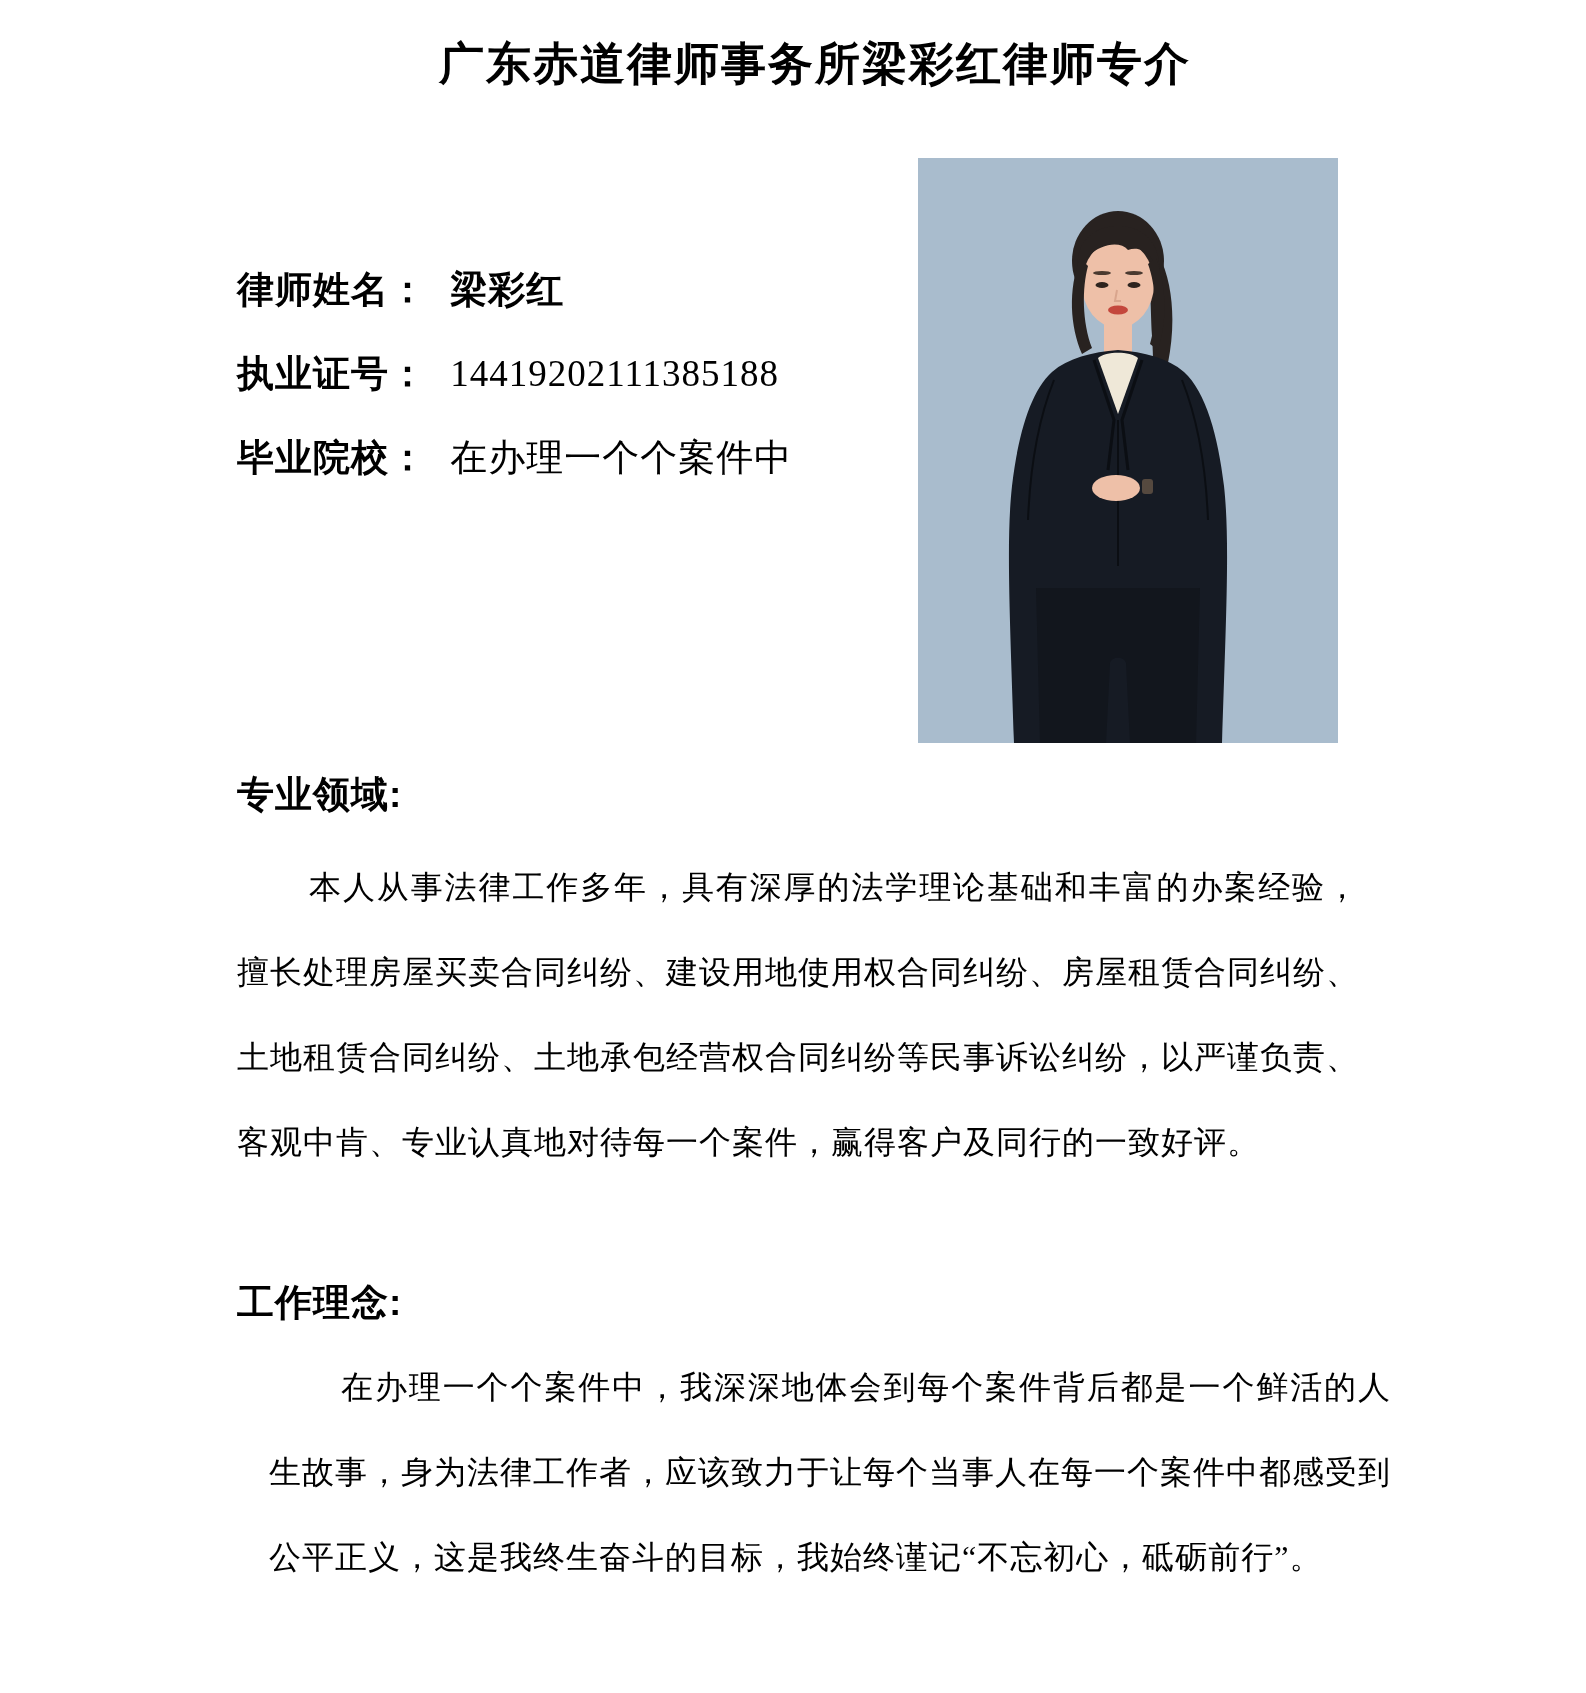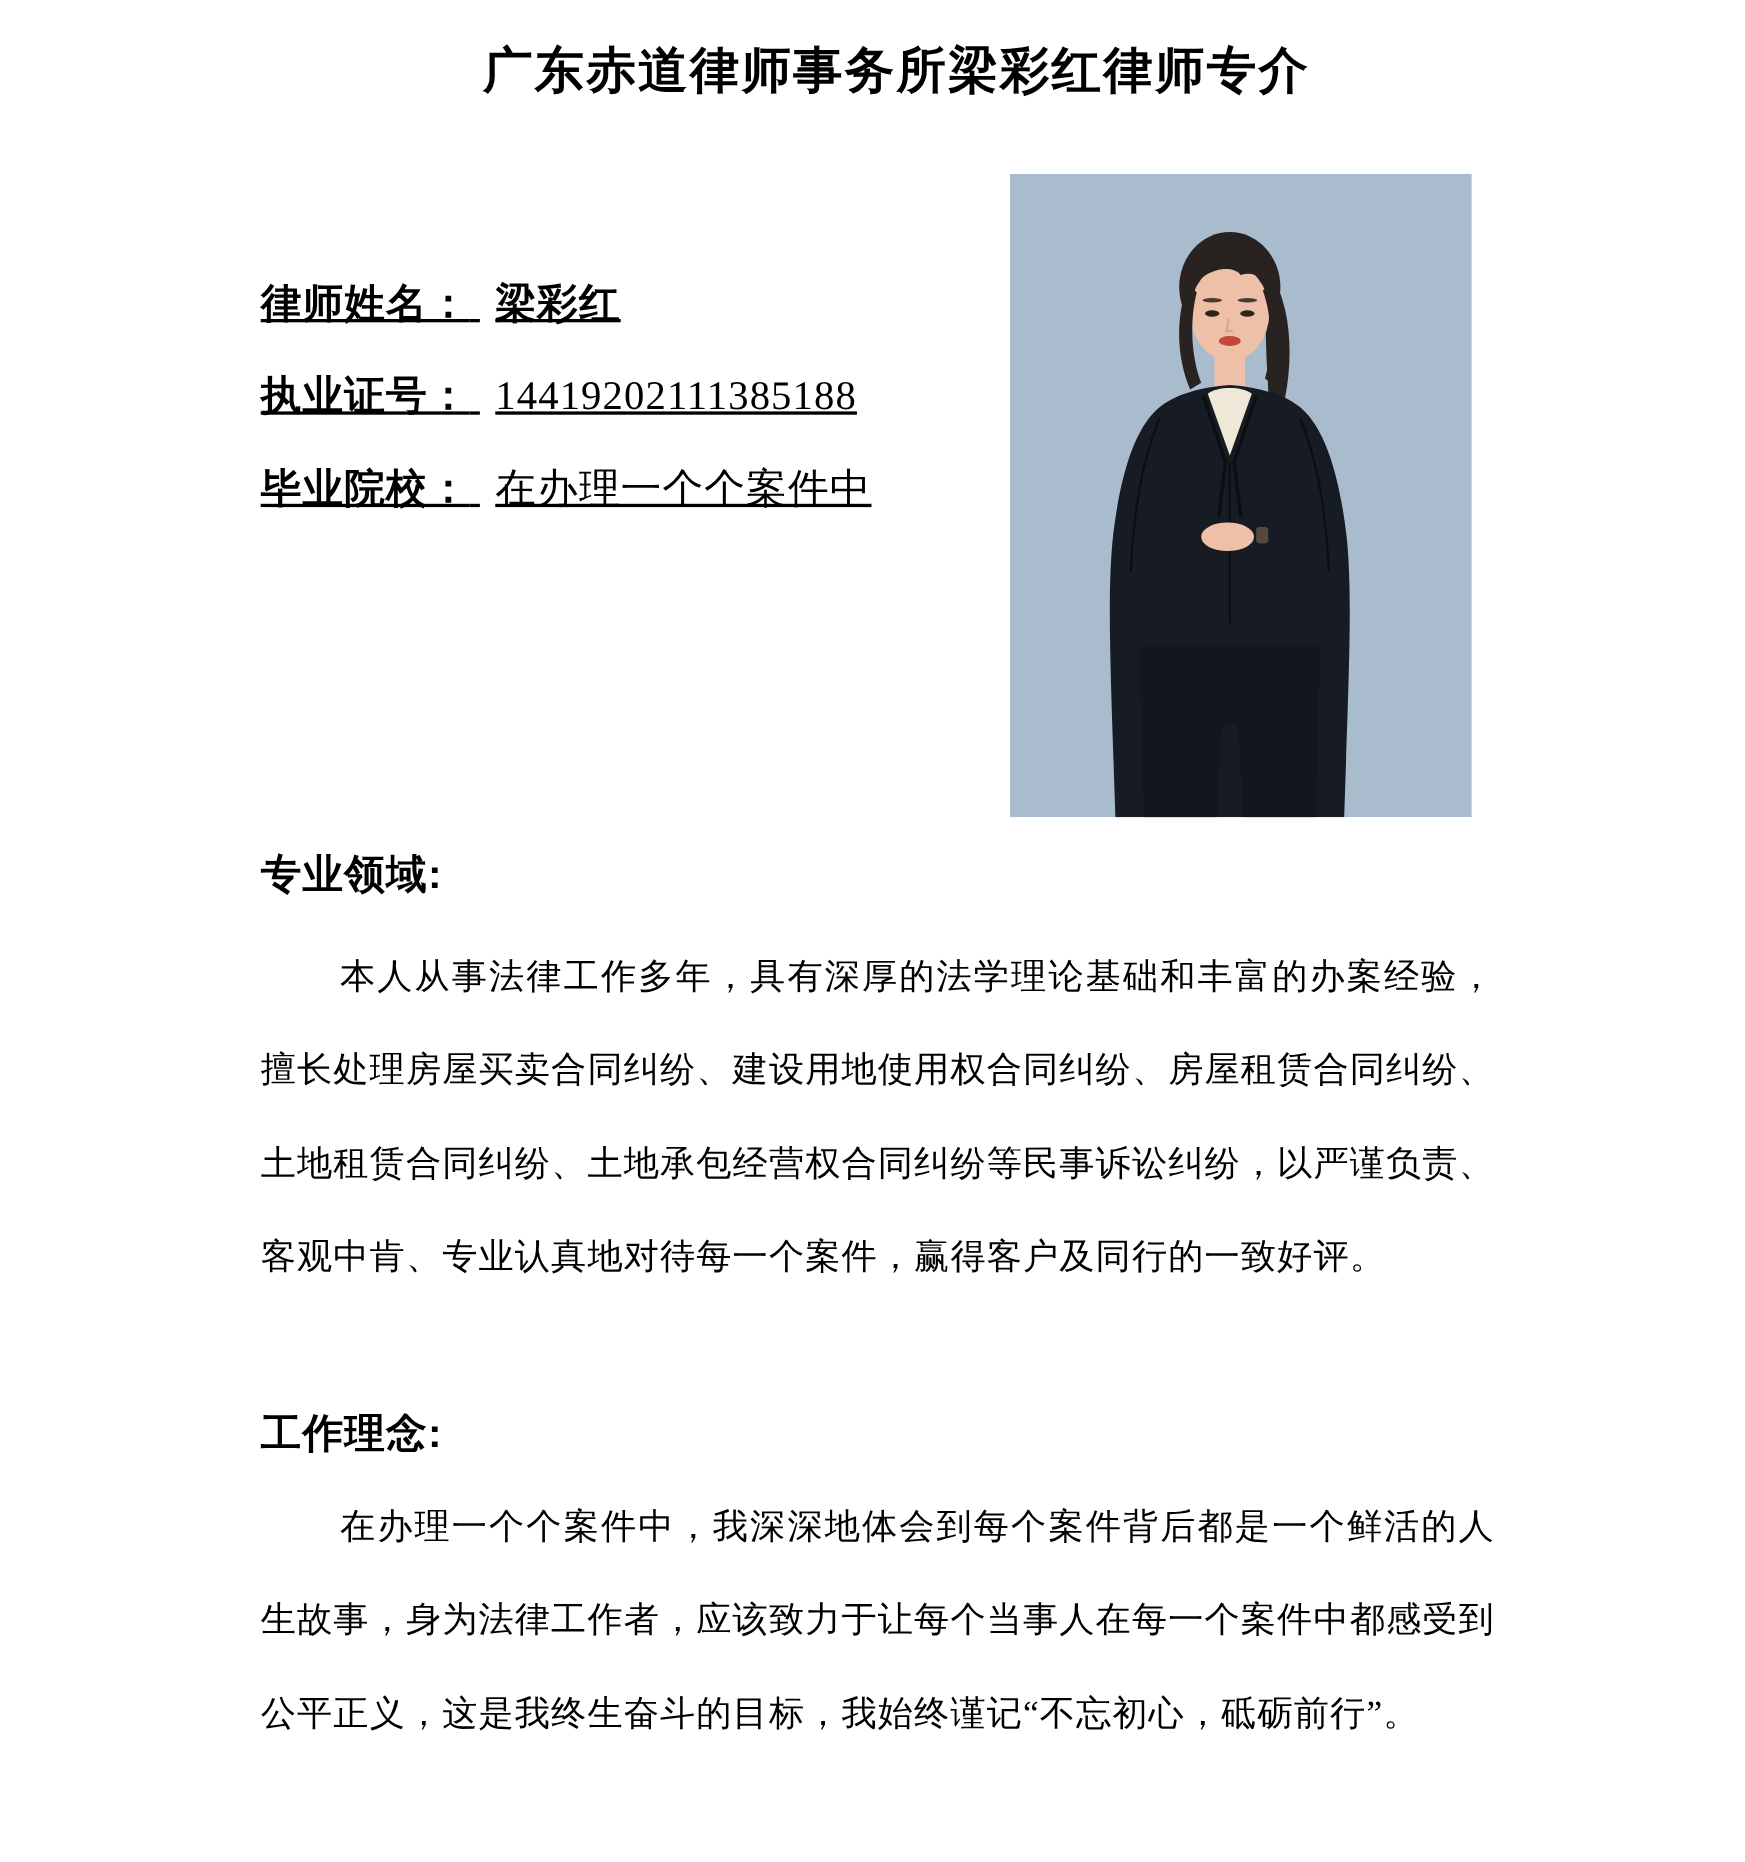--- a/index.html
+++ b/index.html
@@ -29,23 +29,22 @@
     position: absolute;
     left: 918px;
     top: 158px;
     width: 420px;
     height: 585px;
   }
   .photo-frame svg { display: block; width: 100%; height: 100%; }
   .fields {
     position: absolute;
     left: 237px;
-    top: 234px;
+    top: 248px;
     width: 660px;
-    text-decoration: underline;
   }
   .field-row {
     height: 84px;
     line-height: 84px;
     white-space: nowrap;
     font-size: 37px;
   }
   .field-label {
     font-family: "Liberation Sans", sans-serif;
     font-weight: bold;
@@ -73,21 +72,21 @@
     left: 237px;
     width: 1122px;
     font-size: 32px;
     line-height: 85px;
     text-align: justify;
     text-indent: 72px;
     letter-spacing: 1px;
     font-family: "Liberation Serif", serif;
   }
   .body-para.para1 { top: 845px; }
-  .body-para.para2 { top: 1345px; }
+  .body-para.para2 { top: 1345px; margin-left: 32px; }
 </style>
 </head>
 <body>
 
 <div class="page">
 
   <h1 class="doc-title">广东赤道律师事务所梁彩红律师专介</h1>
 
   <div class="photo-frame">
     <svg viewBox="0 0 420 585" preserveAspectRatio="none">

